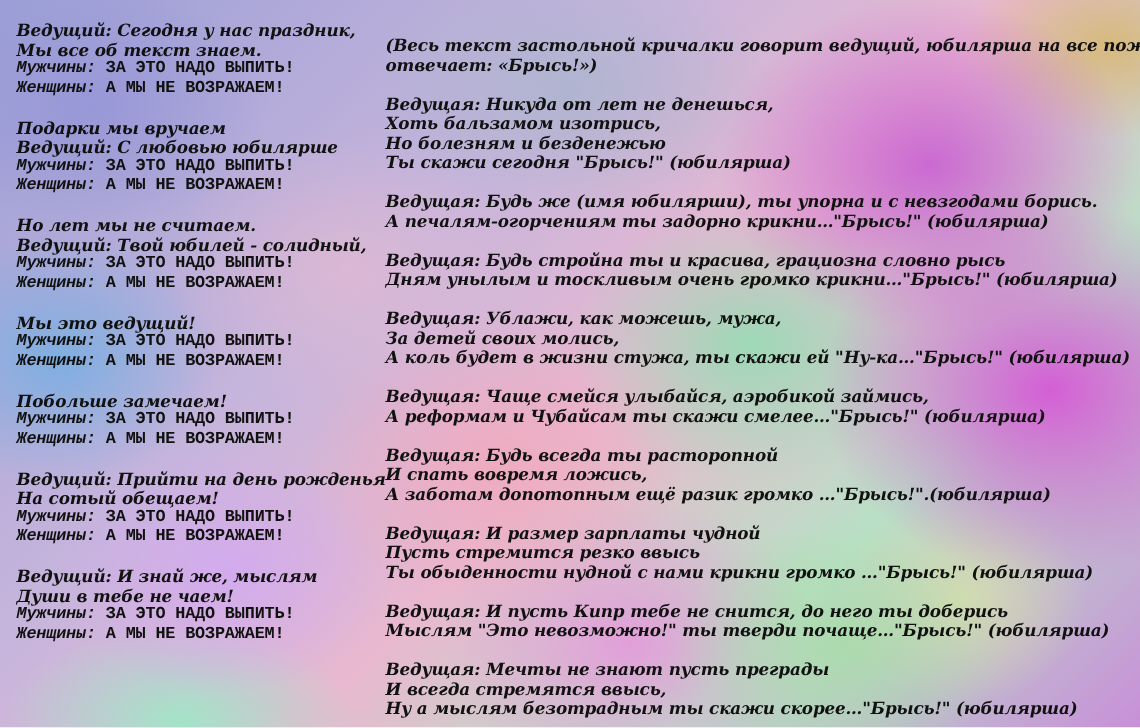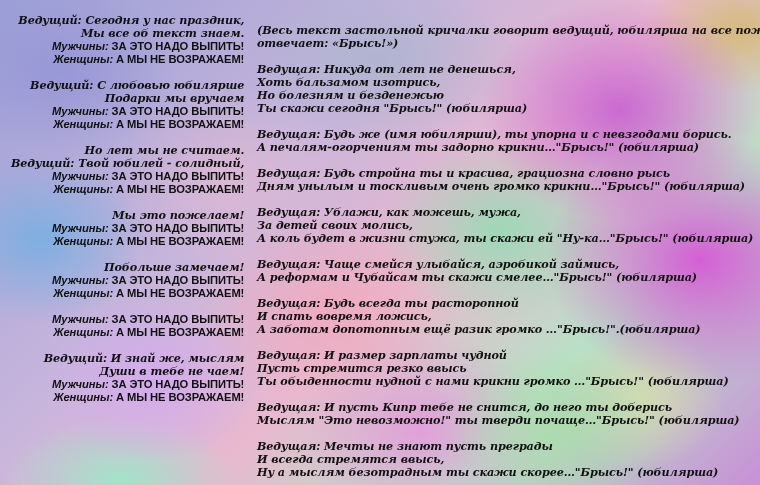--- a/index.html
+++ b/index.html
@@ -27,62 +27,64 @@
         linear-gradient(135deg, #9b9fd6 0%, #c7b5dc 35%, #e9b8cf 55%, #b9e0c6 75%, #c890d8 100%);
     }
     .col {
       position: absolute; top: 0; color: #111;
       font-size: 11.2px; line-height: 13px; font-style: italic; font-weight: bold;
       letter-spacing: -0.1px; white-space: nowrap;
     }
     .col-left { left: 11px; top: 14px; }
     .col-right { left: 257px; top: 24px; }
     .stanza { margin: 0; }
-    .stanza-left { margin-bottom: 13px; text-align: right; }
+    .stanza-left { margin-bottom: 13px; }
     .stanza-right { margin-bottom: 13px; }
     .line { display: block; }
-    .chorus { font-style: normal; font-family: Liberation Sans, sans-serif; margin-left: 39px; }
+    .chorus { font-style: normal; font-family: Liberation Mono, monospace; }
     .chorus .speaker { font-style: italic; }
   </style>
 </head>
 <body>
 
 <div class="bg"></div>
 
 <div class="col col-left">
 
   <div class="stanza stanza-left">
     <span class="line">Ведущий: Сегодня у нас праздник,</span>
     <span class="line">Мы все об текст знаем.</span>
     <span class="line chorus"><span class="speaker">Мужчины:</span> <span>ЗА ЭТО НАДО ВЫПИТЬ!</span></span>
     <span class="line chorus"><span class="speaker">Женщины:</span> <span>А МЫ НЕ ВОЗРАЖАЕМ!</span></span>
   </div>
   <div class="stanza stanza-left">
+    <span class="line">Подарки мы вручаем</span>
     <span class="line">Ведущий: С любовью юбилярше</span>
-    <span class="line">Подарки мы вручаем</span>
     <span class="line chorus"><span class="speaker">Мужчины:</span> <span>ЗА ЭТО НАДО ВЫПИТЬ!</span></span>
     <span class="line chorus"><span class="speaker">Женщины:</span> <span>А МЫ НЕ ВОЗРАЖАЕМ!</span></span>
   </div>
   <div class="stanza stanza-left">
     <span class="line">Но лет мы не считаем.</span>
     <span class="line">Ведущий: Твой юбилей - солидный,</span>
     <span class="line chorus"><span class="speaker">Мужчины:</span> <span>ЗА ЭТО НАДО ВЫПИТЬ!</span></span>
     <span class="line chorus"><span class="speaker">Женщины:</span> <span>А МЫ НЕ ВОЗРАЖАЕМ!</span></span>
   </div>
   <div class="stanza stanza-left">
-    <span class="line">Мы это пожелаем!</span>
+    <span class="line">Мы это ведущий!</span>
     <span class="line chorus"><span class="speaker">Мужчины:</span> <span>ЗА ЭТО НАДО ВЫПИТЬ!</span></span>
     <span class="line chorus"><span class="speaker">Женщины:</span> <span>А МЫ НЕ ВОЗРАЖАЕМ!</span></span>
   </div>
   <div class="stanza stanza-left">
     <span class="line">Побольше замечаем!</span>
     <span class="line chorus"><span class="speaker">Мужчины:</span> <span>ЗА ЭТО НАДО ВЫПИТЬ!</span></span>
     <span class="line chorus"><span class="speaker">Женщины:</span> <span>А МЫ НЕ ВОЗРАЖАЕМ!</span></span>
   </div>
   <div class="stanza stanza-left">
+    <span class="line">Ведущий: Прийти на день рожденья</span>
+    <span class="line">На сотый обещаем!</span>
     <span class="line chorus"><span class="speaker">Мужчины:</span> <span>ЗА ЭТО НАДО ВЫПИТЬ!</span></span>
     <span class="line chorus"><span class="speaker">Женщины:</span> <span>А МЫ НЕ ВОЗРАЖАЕМ!</span></span>
   </div>
   <div class="stanza stanza-left">
     <span class="line">Ведущий: И знай же, мыслям</span>
     <span class="line">Души в тебе не чаем!</span>
     <span class="line chorus"><span class="speaker">Мужчины:</span> <span>ЗА ЭТО НАДО ВЫПИТЬ!</span></span>
     <span class="line chorus"><span class="speaker">Женщины:</span> <span>А МЫ НЕ ВОЗРАЖАЕМ!</span></span>
   </div>
 </div>

